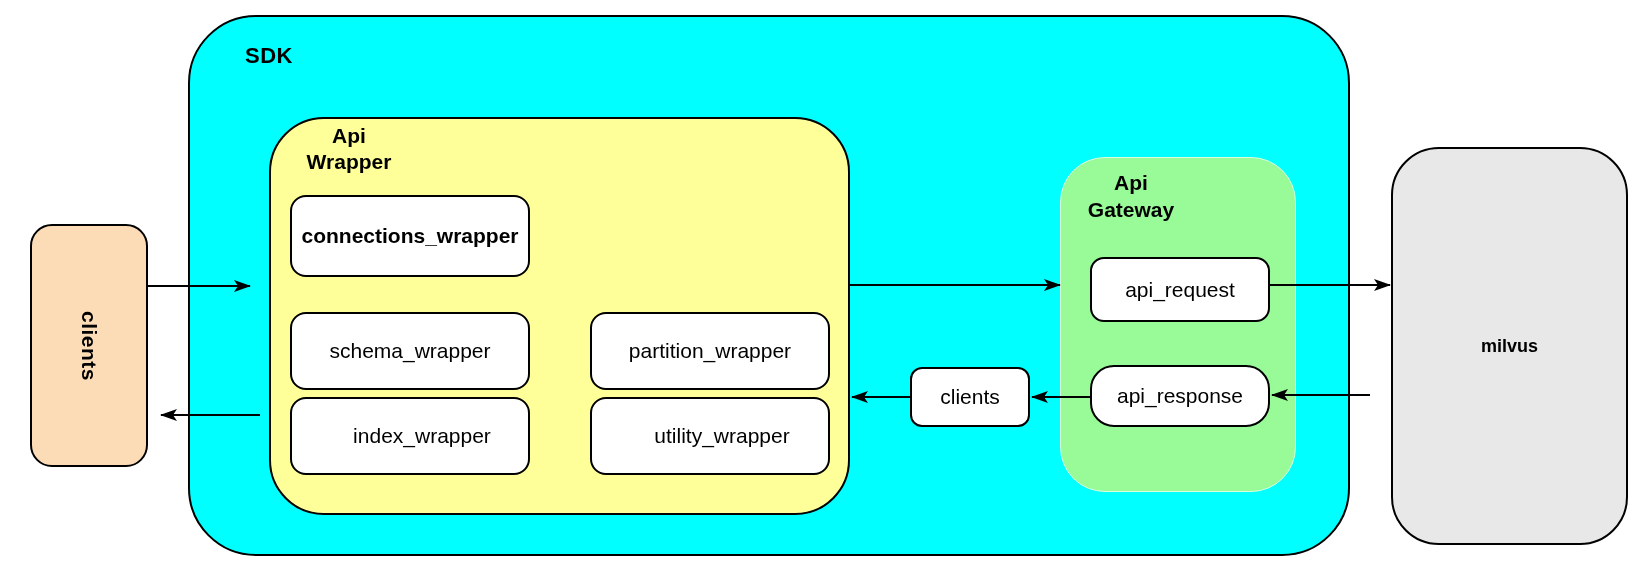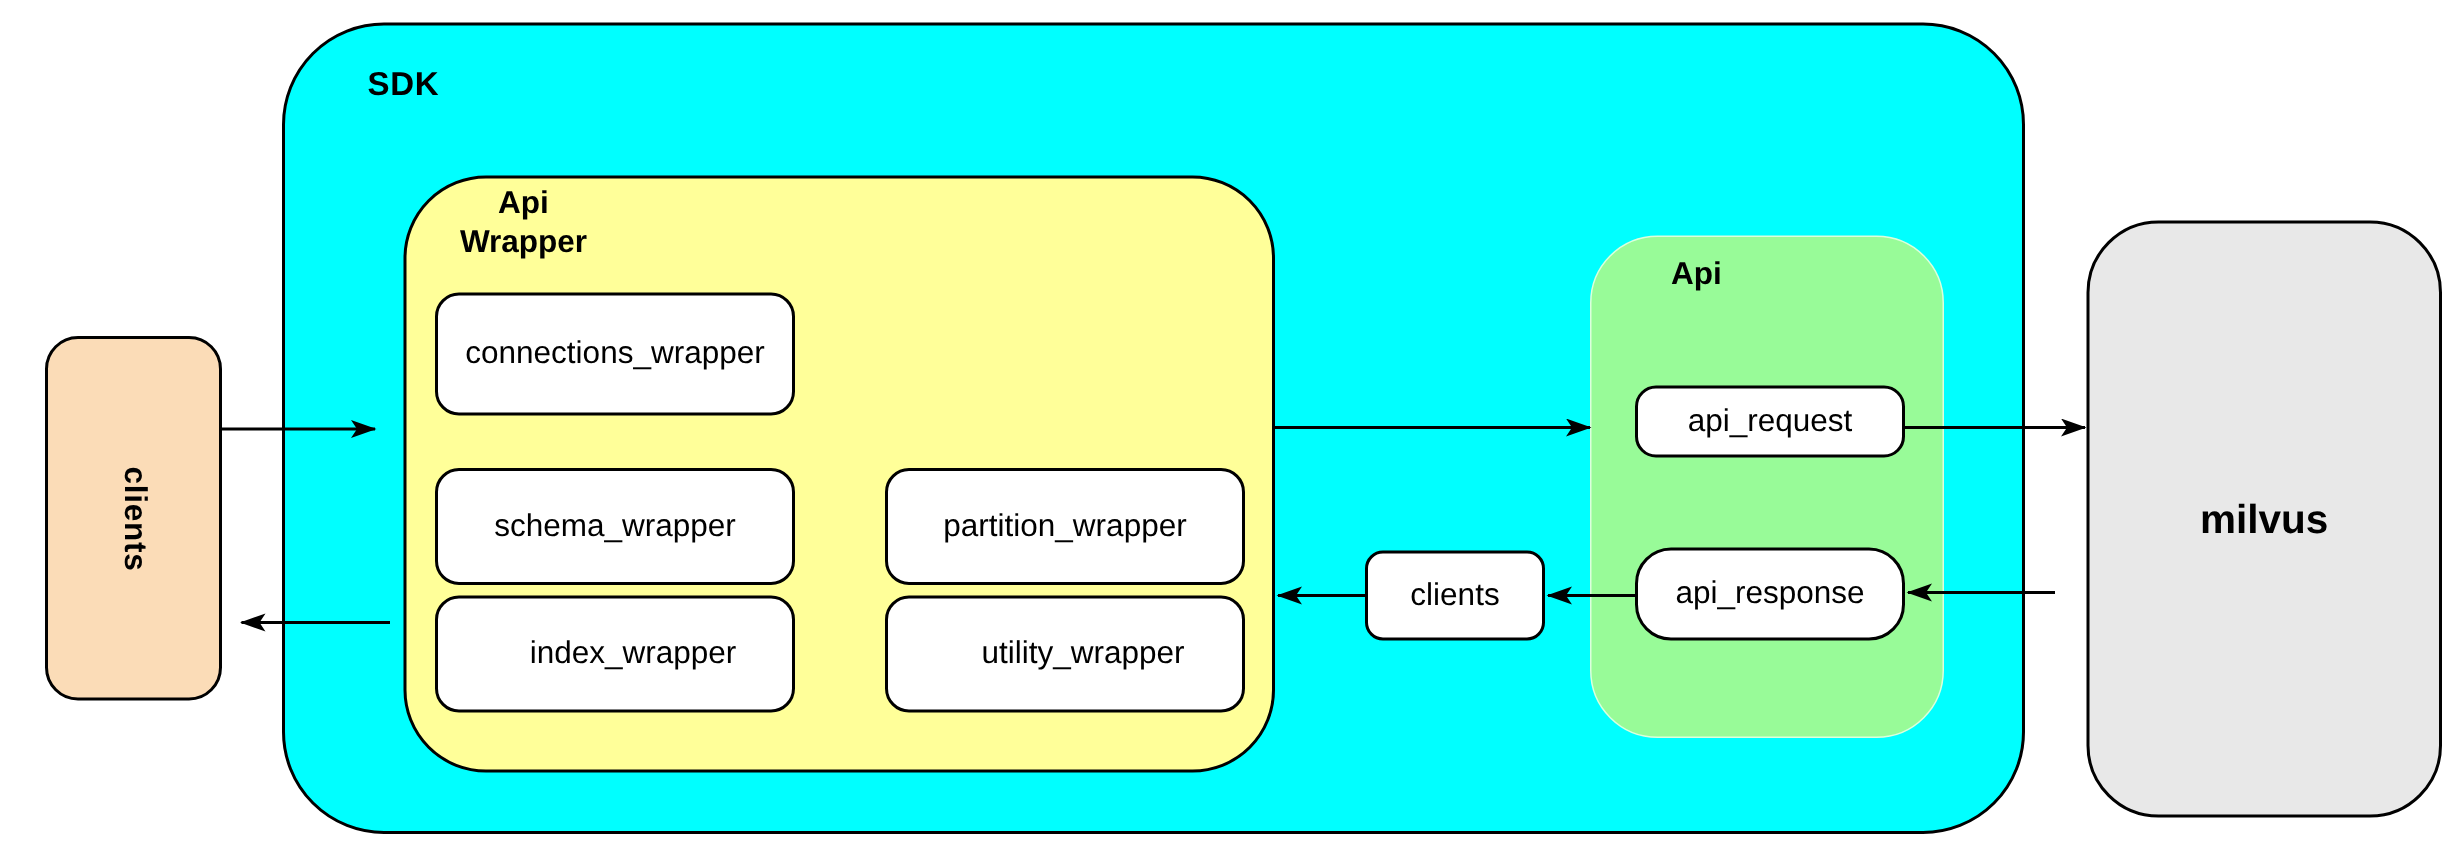--- a/index.html
+++ b/index.html
@@ -43,40 +43,40 @@
   }
 
   
   .node{
     display:flex;align-items:center;justify-content:center;
     background:var(--node-fill,#ffffff);
     font-size:21px;white-space:nowrap;
   }
   .wrap-node{width:240px;height:78px;border-radius:16px;}
   .col1{left:277px;} .col2{left:577px;}
-  .row1{top:195px;height:82px;} .row2{top:312px;} .row3{top:397px;padding-left:24px;}
+  .row1{top:195px;height:82px;font-weight:bold;} .row2{top:312px;} .row3{top:397px;padding-left:24px;}
 
   .clients{
     left:17px;top:224px;width:118px;height:243px;
     border-radius:22px;background:var(--clients-fill,#fbdcb7);
     display:flex;align-items:center;justify-content:center;
   }
   .clients span{
     transform:rotate(90deg);
     font-size:21px;font-weight:bold;letter-spacing:0.5px;white-space:nowrap;
   }
   .checker{left:897px;top:367px;width:120px;height:60px;border-radius:12px;}
-  .api-request{left:1077px;top:257px;width:180px;height:48px;border-radius:14px;}
+  .api-request{left:1077px;top:257px;width:180px;height:65px;border-radius:14px;}
   .api-response{left:1077px;top:365px;width:180px;height:62px;border-radius:24px;}
 
   .milvus{
     left:1378px;top:147px;width:237px;height:398px;
     border-radius:48px;background:var(--milvus-fill,#e8e8e8);
     display:flex;align-items:center;justify-content:center;
-    font-size:27px;font-weight:bold;
+    font-size:18px;font-weight:bold;
   }
 
   .arrows{
     position:absolute;left:0;top:0;width:1634px;height:574px;
     pointer-events:none;z-index:10;
   }
   .arrows line{stroke:var(--stroke,#000);stroke-width:2;}
 </style>
 </head>
 <body>
@@ -107,20 +107,21 @@
   <div class="box bordered node wrap-node col2 row2">
     <span>partition_wrapper</span>
   </div>
   <div class="box bordered node wrap-node col2 row3">
     <span>utility_wrapper</span>
   </div>
 
   <div class="box api-gateway">
     <div class="api-gateway-label">
       <div>Api</div>
+      <div>Gateway</div>
     </div>
   </div>
 
   <div class="box bordered node api-request">
     <span>api_request</span>
   </div>
   <div class="box bordered node api-response">
     <span>api_response</span>
   </div>
 

